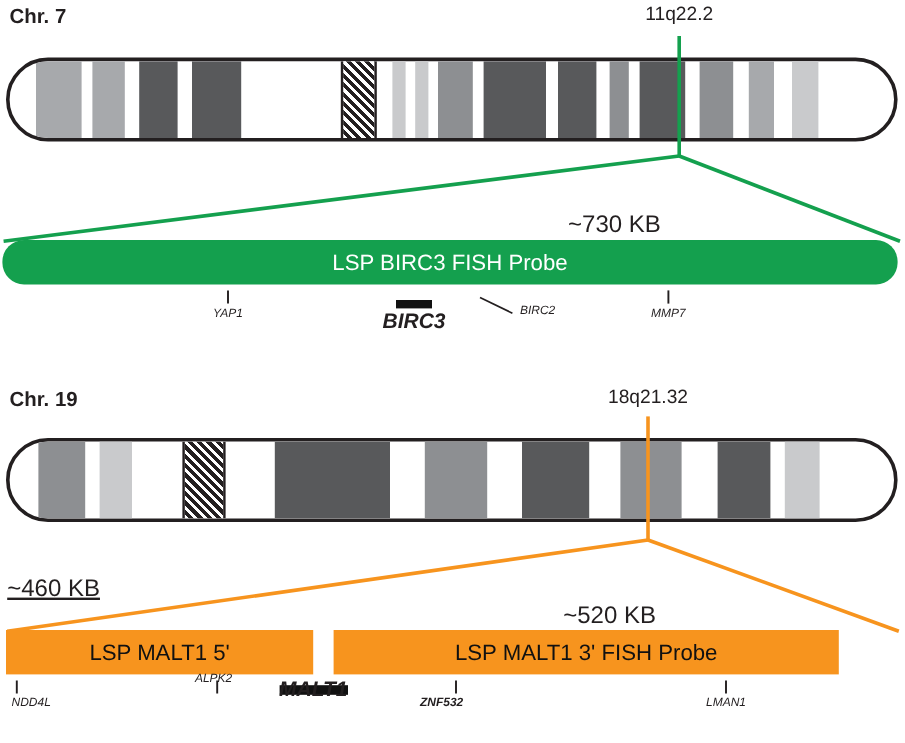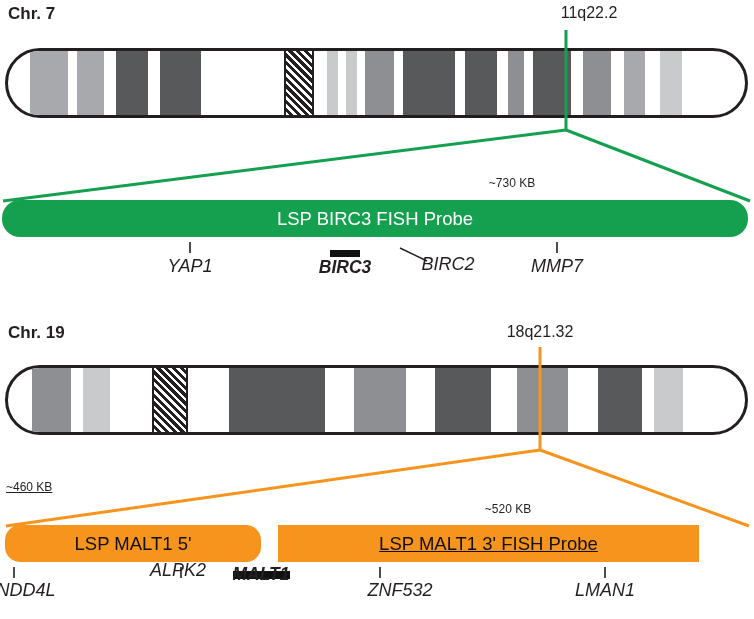--- a/index.html
+++ b/index.html
@@ -12,21 +12,21 @@
     position:relative;
     width:754px; height:619px;
     background:#fff;
     overflow:hidden;
   }
   .abs { position:absolute; }
   .center { transform:translateX(-50%); }
   .txt { z-index:6; white-space:nowrap; }
   .chr-title { font-size:17px; font-weight:bold; }
   .band-label { font-size:16px; }
-  .size-label { font-size:12px; }
+  .size-label { font-size:20px; }
   .chromosome {
     position:absolute; left:5px; width:743px; height:70px;
     background:#fff;
     border:3px solid #231f20;
     border-radius:35px;
     overflow:hidden;
     z-index:2;
   }
   .band { position:absolute; top:0; height:100%; }
   .centromere {
@@ -39,32 +39,32 @@
   .probe-bar {
     position:absolute; height:37px;
     display:flex; align-items:center; justify-content:center;
     font-size:18.5px;
     z-index:4;
   }
   .probe-bar.light-text { color:#ffffff; }
   .probe-bar.dark-text { color:#111111; }
   .gene-label {
     position:absolute;
-    font-size:18px; font-style:italic;
+    font-size:10px; font-style:italic;
     white-space:nowrap;
   }
   .gene-label.major { font-size:17.5px; font-weight:bold; }
 </style>
 </head>
 <body>
 
 <div class="canvas">
 
   <div class="abs chr-title txt" style="left:8px; top:4px;">Chr. 7</div>
-  <div class="abs band-label center txt" style="left:566px; top:4px;margin-left:23px;">11q22.2</div>
+  <div class="abs band-label center txt" style="left:566px; top:4px;">11q22.2</div>
 
   <div class="chromosome" style="top:48px;">
       <div class="band" style="left: 3%; width: 5.2%; background: rgb(167, 169, 172);"></div>
       <div class="band" style="left: 9.4%; width: 3.6%; background: rgb(167, 169, 172);"></div>
       <div class="band" style="left: 14.6%; width: 4.4%; background: rgb(88, 89, 91);"></div>
       <div class="band" style="left: 20.6%; width: 5.6%; background: rgb(88, 89, 91);"></div>
       <div class="band" style="left: 43.3%; width: 1.5%; background: rgb(201, 202, 204);"></div>
       <div class="band" style="left: 45.8%; width: 1.5%; background: rgb(201, 202, 204);"></div>
       <div class="band" style="left: 48.4%; width: 4%; background: rgb(141, 143, 146);"></div>
       <div class="band" style="left: 53.6%; width: 7%; background: rgb(88, 89, 91);"></div>
@@ -99,31 +99,31 @@
       <div class="band" style="left: 58%; width: 7.5%; background: rgb(88, 89, 91);"></div>
       <div class="band" style="left: 69%; width: 7%; background: rgb(141, 143, 146);"></div>
       <div class="band" style="left: 80%; width: 6%; background: rgb(88, 89, 91);"></div>
       <div class="band" style="left: 87.6%; width: 4%; background: rgb(201, 202, 204);"></div>
       <div class="centromere" style="left: 19.6%; width: 4.8%;"></div>
     </div>
 
   <div class="abs size-label txt" style="left:6px; top:480px;text-decoration:underline;">~460 KB</div>
   <div class="abs size-label center txt" style="left:508px; top:502px;">~520 KB</div>
 
-  <div class="probe-bar dark-text" style="left: 5px; top: 525px; width: 256px; background: rgb(247, 148, 30); border-radius: 15px;">
+  <div class="probe-bar dark-text" style="left: 5px; top: 525px; width: 256px; background: rgb(247, 148, 30);">
     <span>LSP MALT1 5'</span>
   </div>
-  <div class="probe-bar dark-text" style="left: 278px; top: 525px; width: 421px; background: rgb(247, 148, 30); text-decoration: underline;">
+  <div class="probe-bar dark-text" style="left: 278px; top: 525px; width: 421px; background: rgb(247, 148, 30);">
     <span>LSP MALT1 3' FISH Probe</span>
   </div>
 
   <div class="gene-label center txt" style="left:26px; top:580px;">NDD4L</div>
   <div class="gene-label center txt" style="left:178px; top:560px;">ALPK2</div>
   <div class="gene-label major center txt" style="left:261px; top:564px;">MALT1</div>
-  <div class="gene-label center txt" style="left:400px; top:580px;">ZNF532</div>
+  <div class="gene-label center txt" style="left:368px; top:580px;font-weight:bold;">ZNF532</div>
   <div class="gene-label center txt" style="left:605px; top:580px;">LMAN1</div>
 
   <svg class="overlay" viewBox="0 0 754 619">
 
     <line x1="566" y1="30" x2="566" y2="131" stroke-width="3" stroke="#14a04e"></line>
     <line x1="566" y1="130" x2="3" y2="201" stroke-width="3" stroke="#14a04e"></line>
     <line x1="566" y1="130" x2="750" y2="201" stroke-width="3" stroke="#14a04e"></line>
 
     <line x1="190" y1="242" x2="190" y2="253" stroke="#231f20" stroke-width="1.6"></line>
     <rect x="330" y="250" width="30" height="7" fill="#111111"></rect>

